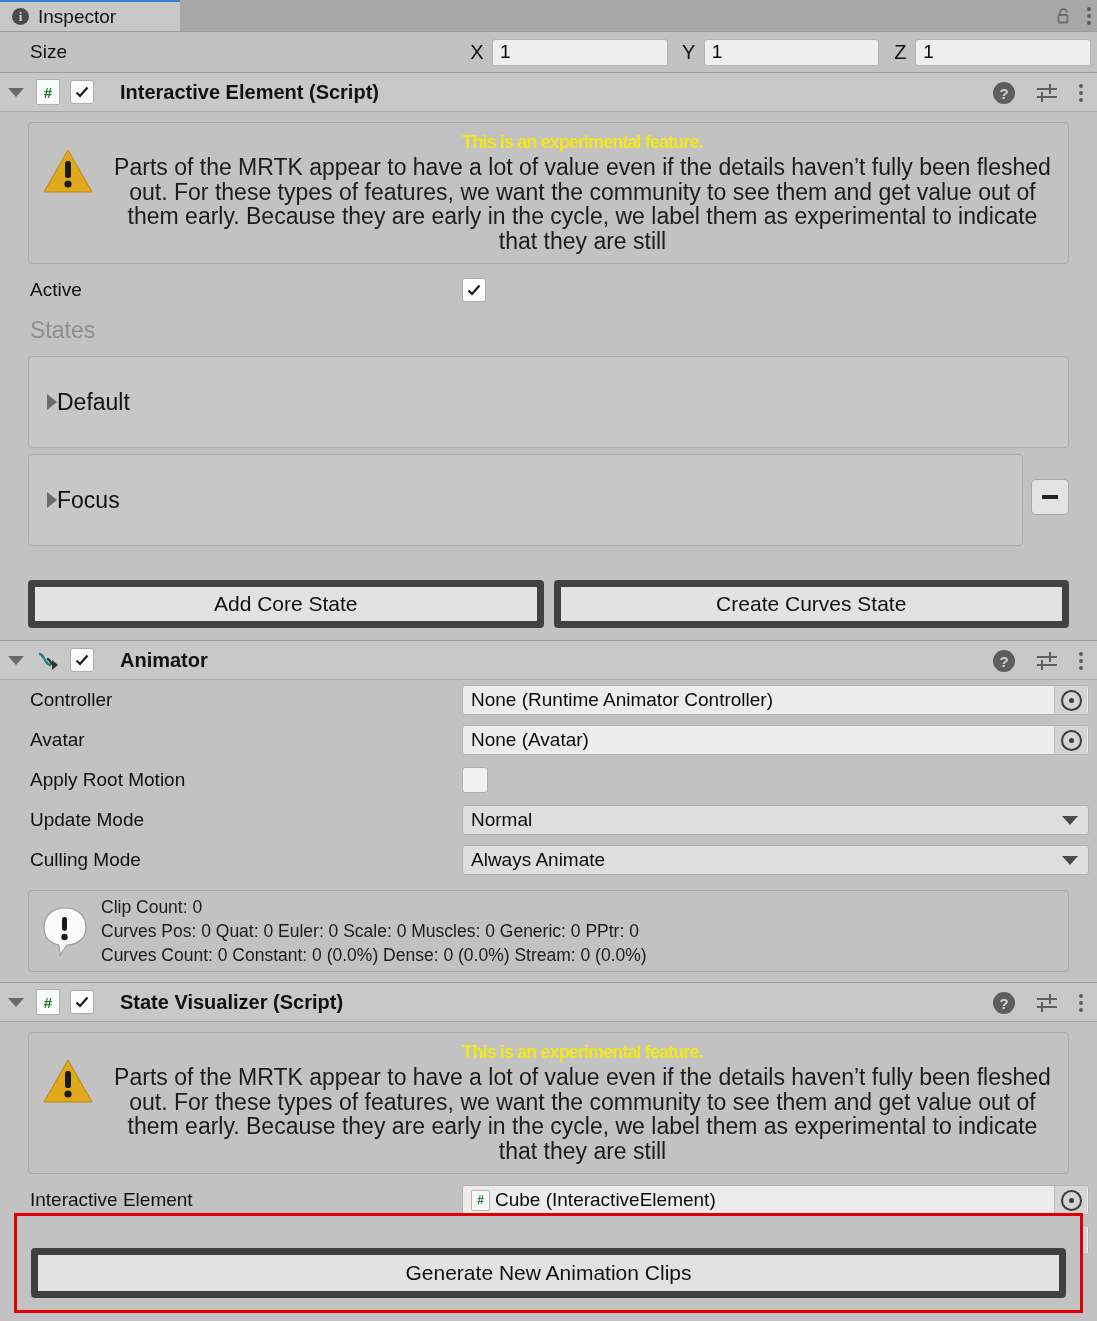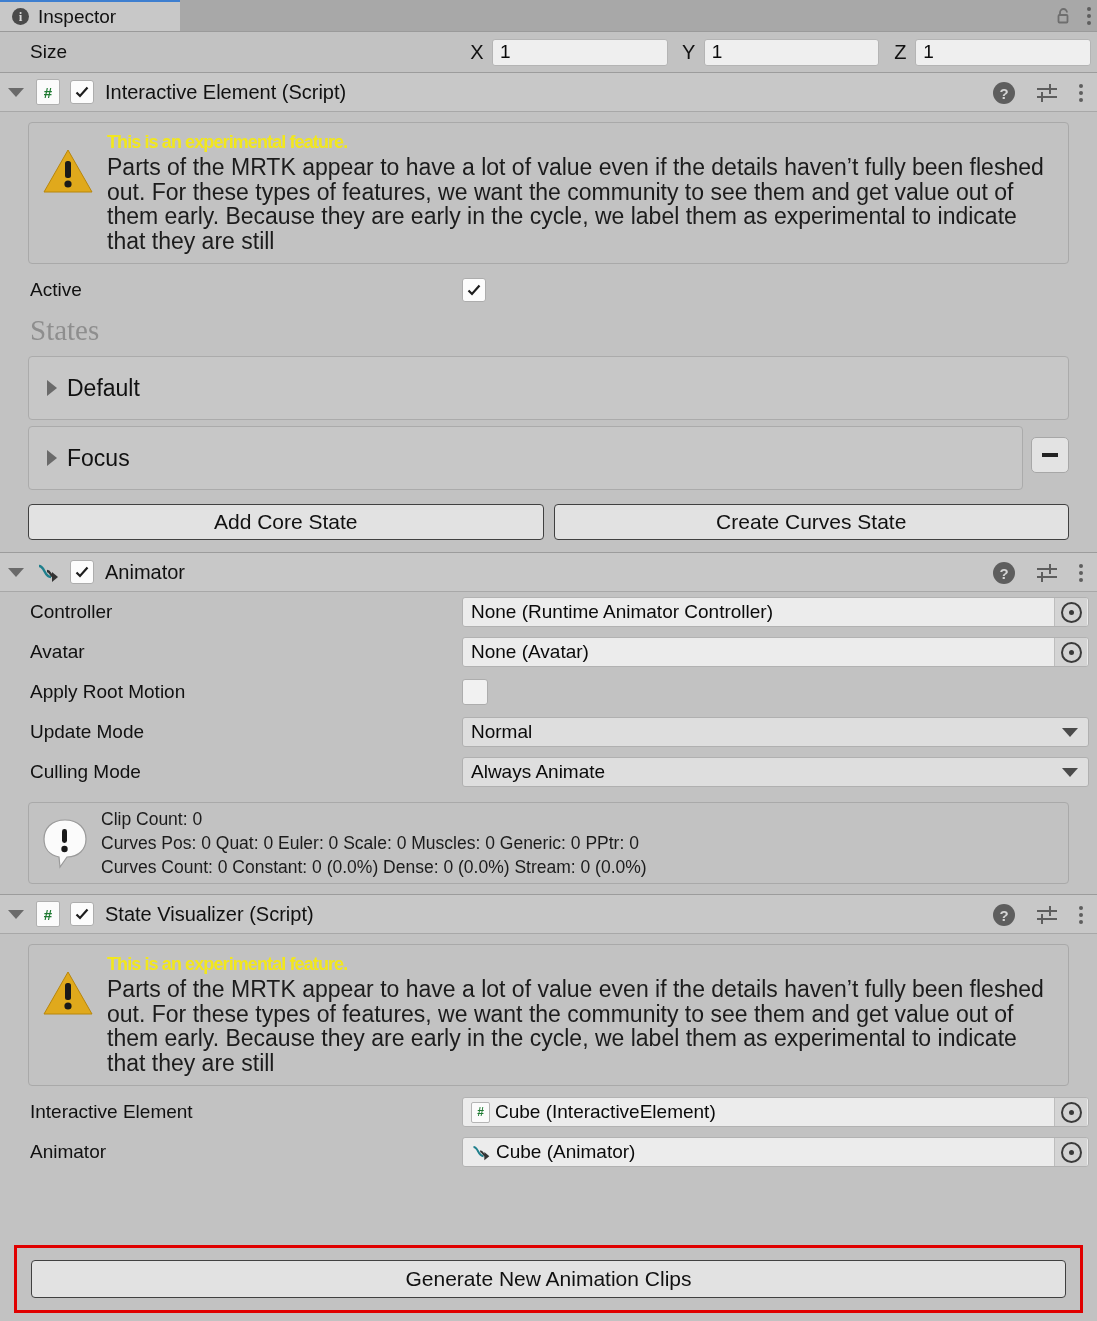--- a/index.html
+++ b/index.html
@@ -112,21 +112,21 @@
   }
   .animator-icon { width: 24px; height: 24px; }
   .cb {
     width: 22px; height: 22px;
     background: #fcfcfc;
     border: 1px solid #adadad;
     border-radius: 3px;
     display: flex; align-items: center; justify-content: center;
   }
   .cb svg { display: block; }
-  .comp-title { font-size: 20px; font-weight: normal; color: #111; margin-left: 1px; }
+  .comp-title { font-size: 20px; font-weight: bold; color: #111; margin-left: 16px; }
   .comp-header-right {
     position: absolute; right: 14px; top: 0; height: 40px;
     display: flex; align-items: center; gap: 20px;
   }
   .help-icon {
     width: 22px; height: 22px; border-radius: 50%;
     background: #5e5e5e; color: #d5d5d5;
     display: flex; align-items: center; justify-content: center;
     font-size: 15px; font-weight: bold;
   }
@@ -137,21 +137,21 @@
     margin: 10px 28px 6px 28px;
     background: #c2c2c2;
     border: 1px solid #a9a9a9;
     border-radius: 4px;
     display: flex; align-items: flex-start;
     padding: 8px 10px 10px 10px;
     box-sizing: border-box;
     gap: 10px;
   }
   .warn-icon { width: 58px; flex: none; display: flex; align-items: center; justify-content: center; padding-top: 16px;}
-  .helpbox-text { flex: 1; }
+  .helpbox-text { flex: 1; text-align: center; }
   .helpbox-title {
     color: #f2e71c;
     font-weight: bold;
     font-size: 18px;
     letter-spacing: -0.9px;
     line-height: 22px;
     margin-bottom: 2px;
   }
   .helpbox-body { font-size: 23px; line-height: 24.5px; color: #1c1c1c; }
 
@@ -164,56 +164,55 @@
     padding: 10px 10px;
     box-sizing: border-box;
     gap: 10px;
     height: 82px;
   }
   .infobox-icon { width: 52px; flex: none; display:flex; align-items:center; justify-content:center; }
   .infobox-lines { font-size: 17.5px; line-height: 24px; color: #1c1c1c; }
 
   
   .states-title {
-    font-size: 29px; color: #8e8e8e;
+    font-size: 23px; color: #8e8e8e;
     padding-left: 30px; height: 40px;
-    display: flex; align-items: center; font-family: Liberation Serif, serif;
+    display: flex; align-items: center;
   }
   .state-box {
     margin: 6px 28px 0 28px;
-    height: 64px;
+    height: 92px;
     background: #c7c7c7;
     border: 1px solid #ababab;
     border-radius: 4px;
     display: flex; align-items: center;
     padding-left: 18px;
     box-sizing: border-box;
-    gap: 10px;
   }
   .state-row-wrap { display: flex; align-items: center; }
   .state-row-wrap .state-box { flex: 1; margin-right: 8px; }
   .state-label { font-size: 23px; color: #111; }
   .minus-btn {
     width: 36px; height: 34px; margin-right: 28px;
     background: #e3e3e3;
     border: 1px solid #a7a7a7;
     border-radius: 5px;
     display: flex; align-items: center; justify-content: center;
   }
   .minus-btn span { display: block; width: 16px; height: 4px; background: #222; }
 
   
   .btn-row { display: flex; gap: 10px; margin: 14px 28px 0 28px; }
   .btn {
     flex: 1; height: 34px;
     background: #e2e2e2;
-    border: 1px solid #404040;
+    border: 7px solid #404040;
     border-radius: 4px;
     display: flex; align-items: center; justify-content: center;
-    font-size: 21px; color: #111;
+    font-size: 21px; color: #111; margin-top: 20px;
   }
 
   
   .field {
     flex: 1; margin-right: 8px;
     height: 30px;
     background: #ececec;
     border: 1px solid #b2b2b2;
     border-radius: 3px;
     display: flex; align-items: center;

